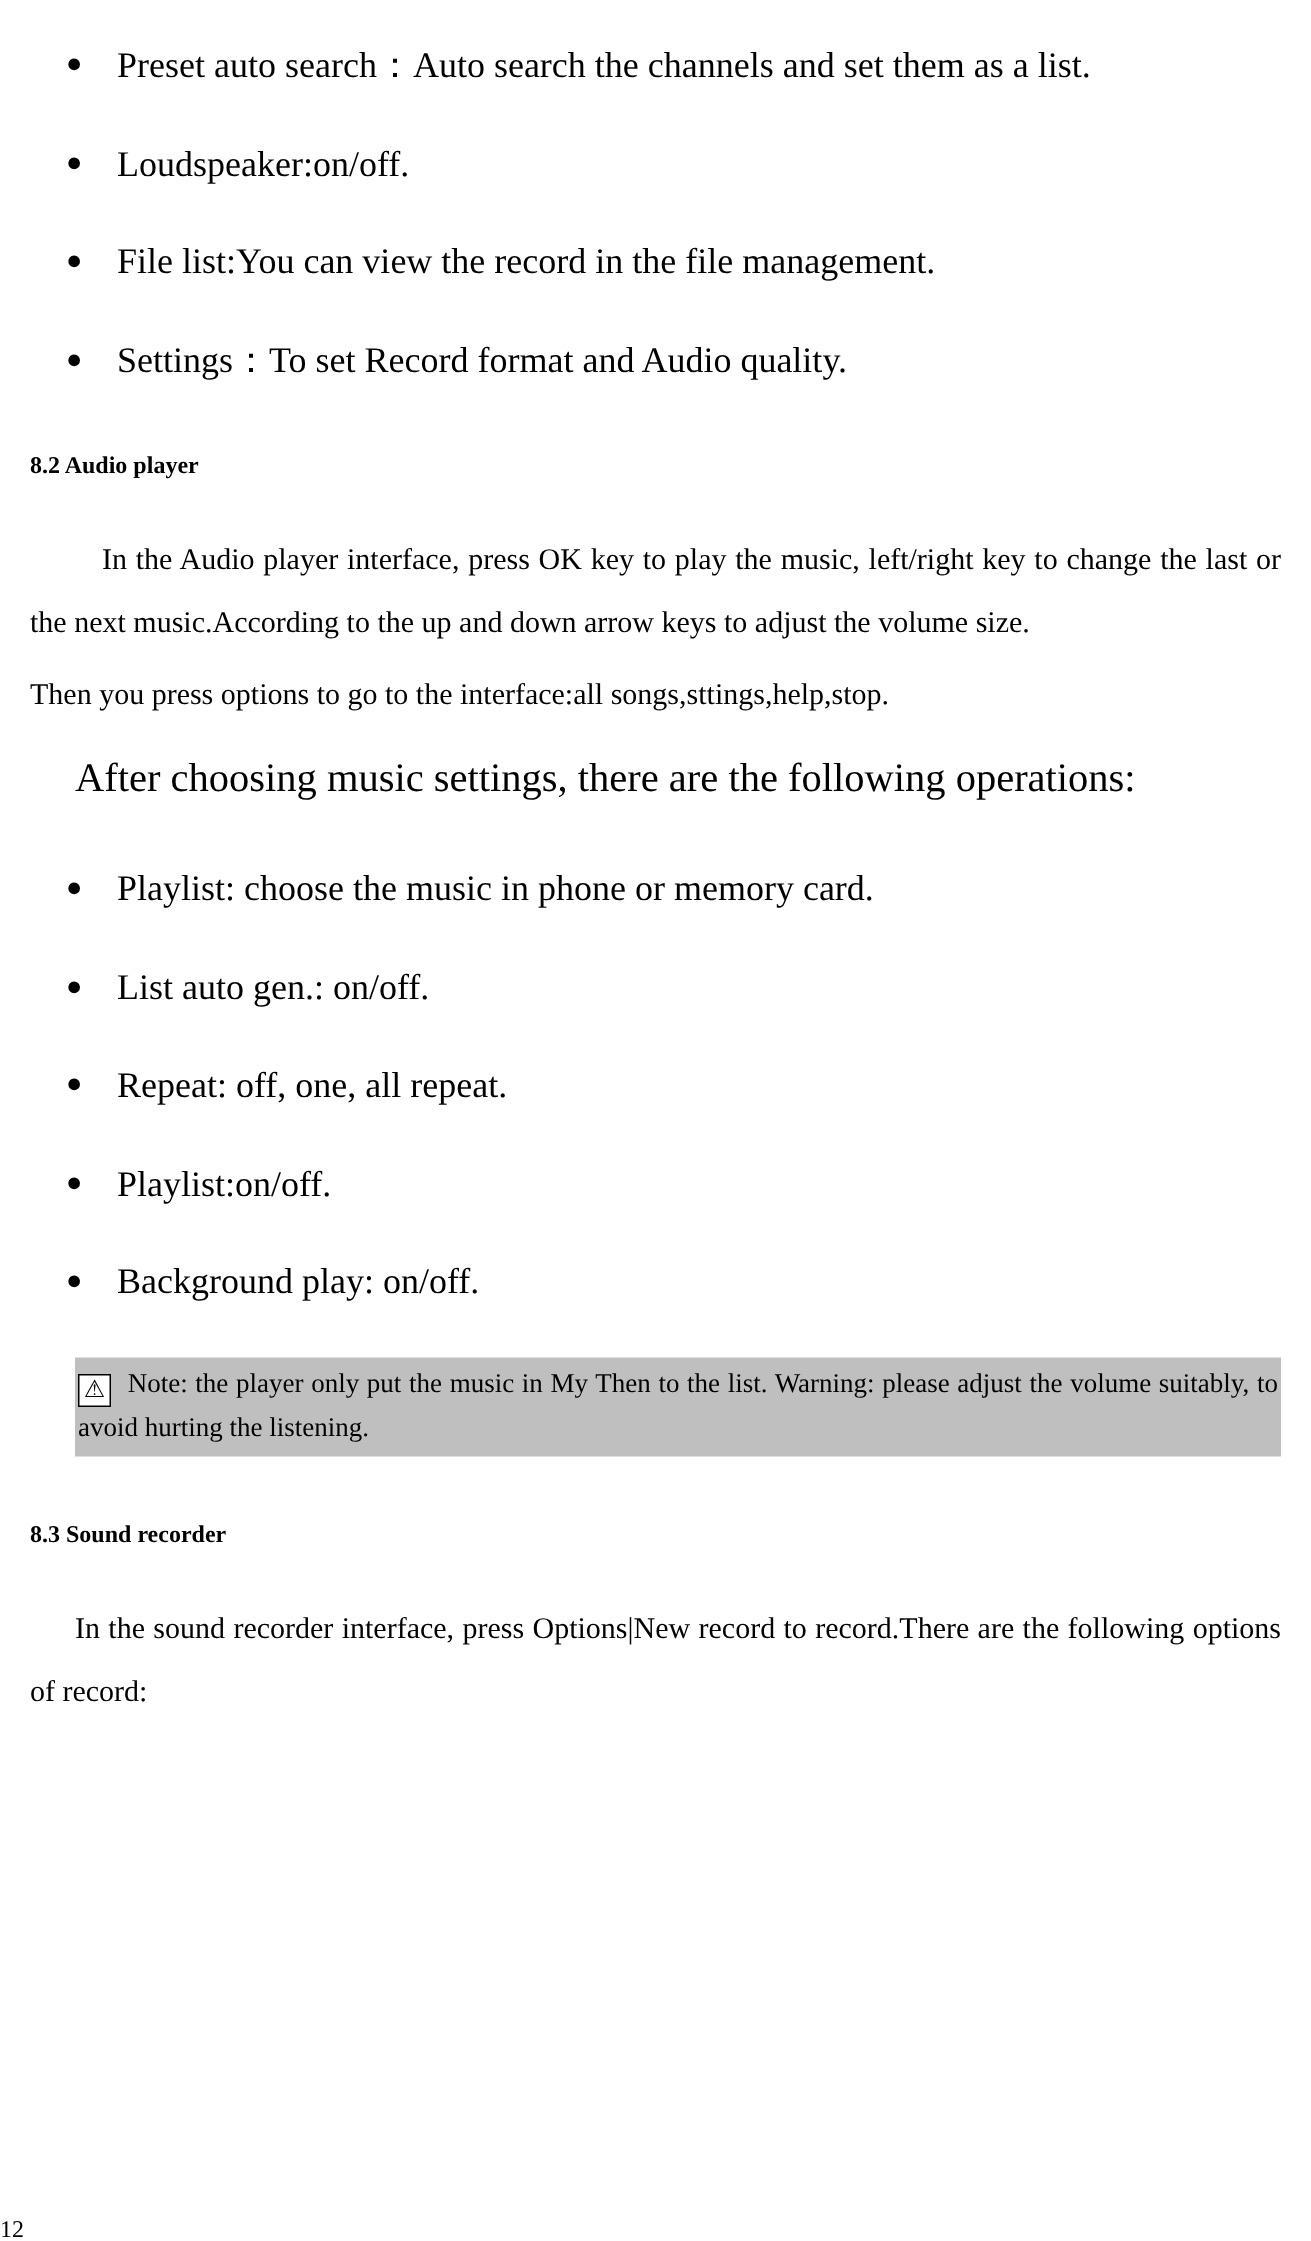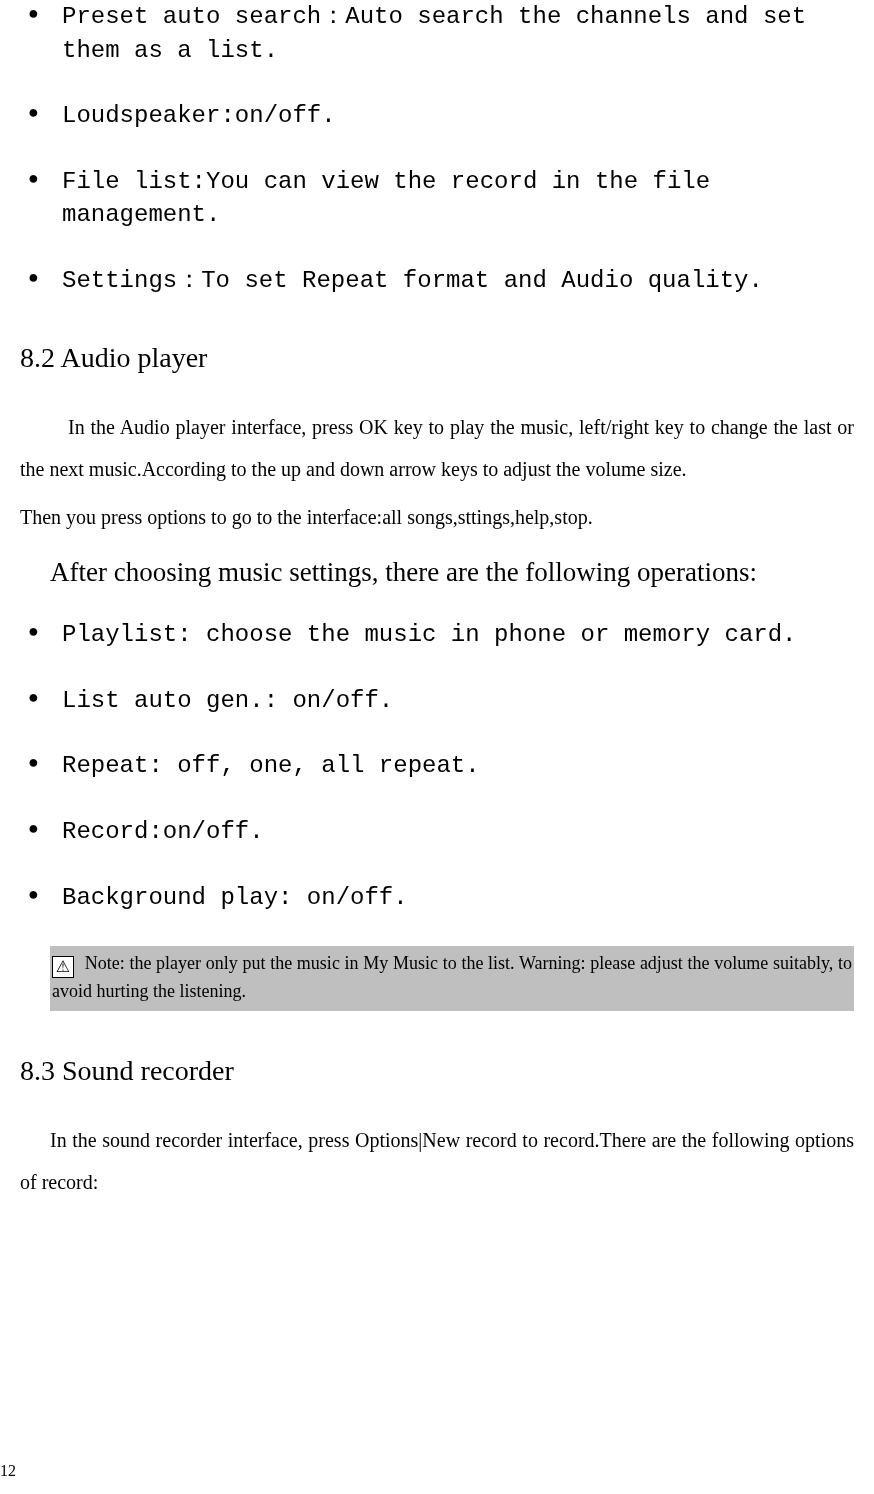--- a/index.html
+++ b/index.html
@@ -11,41 +11,40 @@
   }
   .page {
     width: 874px;
     min-height: 1494px;
     box-sizing: border-box;
     padding: 0 20px 40px 20px;
     position: relative;
   }
   .bullet-list {
     list-style: none;
-    padding: 0 0 0 42px;
-    margin: 0;
-    font-family: Liberation Mono, monospace;
+    padding: 12px 0 0 42px;
+    margin: 16px;
   }
   .bullet-list li {
     position: relative;
     font-size: 24px;
     line-height: 1.4;
     margin-bottom: 32px;
   }
   .bullet-list li::before {
     content: "●";
     position: absolute;
     left: -34px;
     top: 0;
     font-size: 18px;
     line-height: 28px;
   }
   .section-heading {
-    font-size: 28px;
-    font-weight: normal;
+    font-size: 16px;
+    font-weight: bold;
     margin-top: 44px;
     margin-bottom: 32px;
   }
   .body-para {
     font-size: 20px;
     line-height: 2.1;
     margin: 0 0 6px 0;
     text-align: justify;
     text-justify: inter-word;
   }
@@ -89,40 +88,40 @@
 </style>
 </head>
 <body>
 
 <div class="page">
 
   <ul class="bullet-list">
     <li>Preset auto search：Auto search the channels and set them as a list.</li>
     <li>Loudspeaker:on/off.</li>
     <li>File list:You can view the record in the file management.</li>
-    <li>Settings：To set Repeat format and Audio quality.</li>
+    <li>Settings：To set Record format and Audio quality.</li>
   </ul>
 
   <div class="section-heading">8.2 Audio player</div>
 
   <p class="body-para indent">In the Audio player interface, press OK key to play the music, left/right key to change the last or the next music.According to the up and down arrow keys to adjust the volume size.</p>
   <p class="body-para">Then you press options to go to the interface:all songs,sttings,help,stop.</p>
 
   <div class="operations-line">After choosing music settings, there are the following operations:</div>
 
   <ul class="bullet-list">
     <li>Playlist: choose the music in phone or memory card.</li>
     <li>List auto gen.: on/off.</li>
     <li>Repeat: off, one, all repeat.</li>
-    <li>Record:on/off.</li>
+    <li>Playlist:on/off.</li>
     <li>Background play: on/off.</li>
   </ul>
 
   <div class="note-box">
-    <span class="warn-icon">⚠</span><span> Note: the player only put the music in My Music to the list. Warning: please adjust the volume suitably, to avoid hurting the listening.</span>
+    <span class="warn-icon">⚠</span><span> Note: the player only put the music in My Then to the list. Warning: please adjust the volume suitably, to avoid hurting the listening.</span>
   </div>
 
   <div class="section-heading">8.3 Sound recorder</div>
 
   <p class="body-para indent" style="text-indent:30px;">In the sound recorder interface, press Options|New record to record.There are the following options of record:</p>
 
   <div class="page-number">12</div>
 </div>
 
 </body></html>

